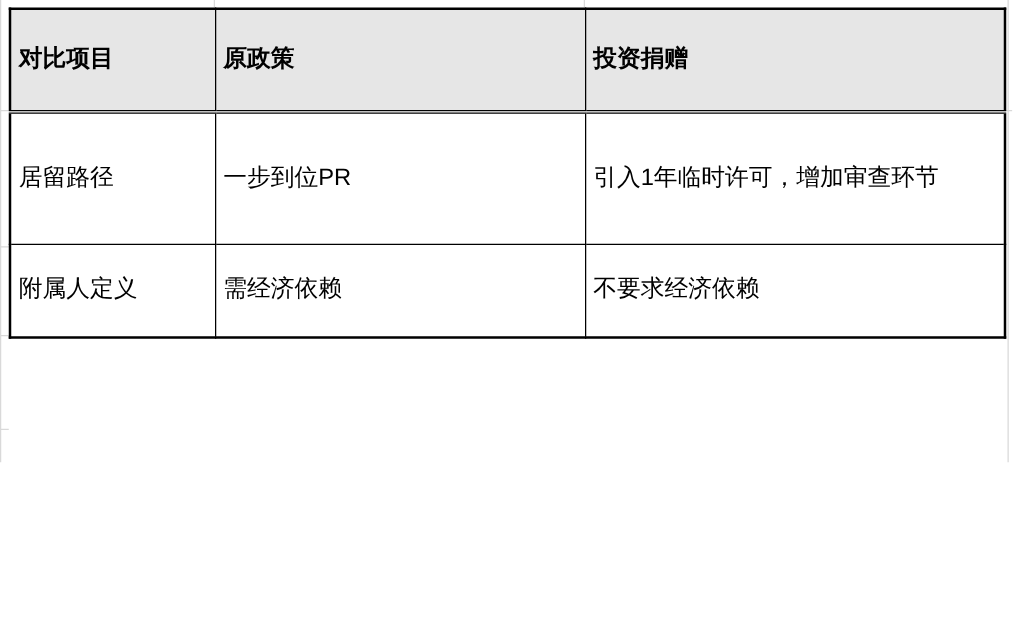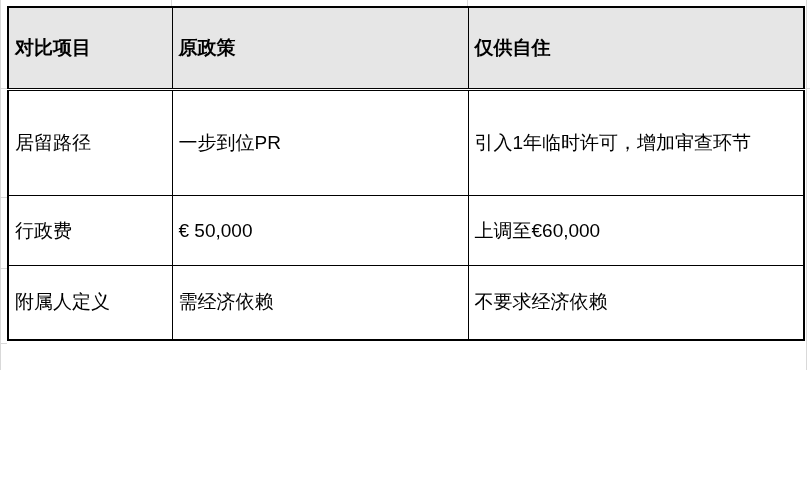--- a/index.html
+++ b/index.html
@@ -79,33 +79,28 @@
   <table class="cmp">
     <colgroup>
       <col style="width:164px">
       <col style="width:296px">
       <col style="width:336px">
     </colgroup>
     <thead>
       <tr>
         <th>对比项目</th>
         <th>原政策</th>
-        <th>仅供自住</th>
+        <th>投资捐赠</th>
       </tr>
     </thead>
     <tbody>
       <tr class="r1">
         <td class="item-cell">居留路径</td>
         <td>一步到位PR</td>
         <td>引入1年临时许可，增加审查环节</td>
-      </tr>
-      <tr class="r2">
-        <td class="item-cell">行政费</td>
-        <td>€ 50,000</td>
-        <td>上调至€60,000</td>
       </tr>
       <tr class="r5">
         <td class="item-cell">附属人定义</td>
         <td>需经济依赖</td>
         <td>不要求经济依赖</td>
       </tr>
     </tbody>
   </table>
 </div>
 

